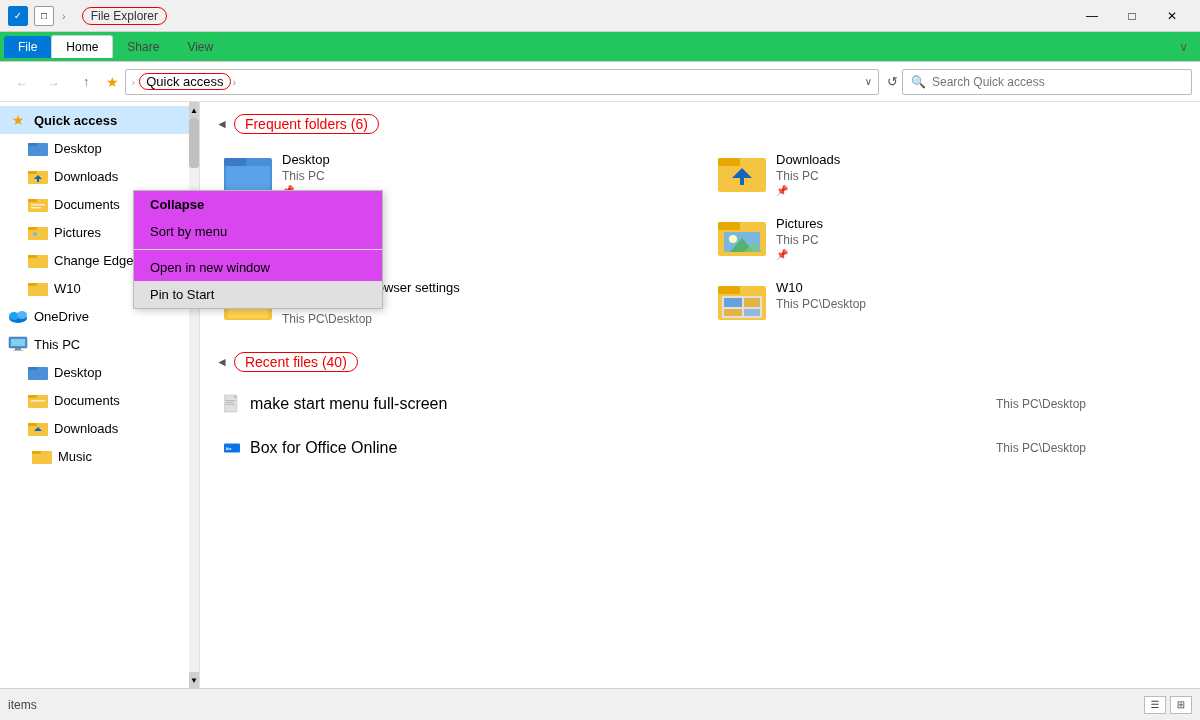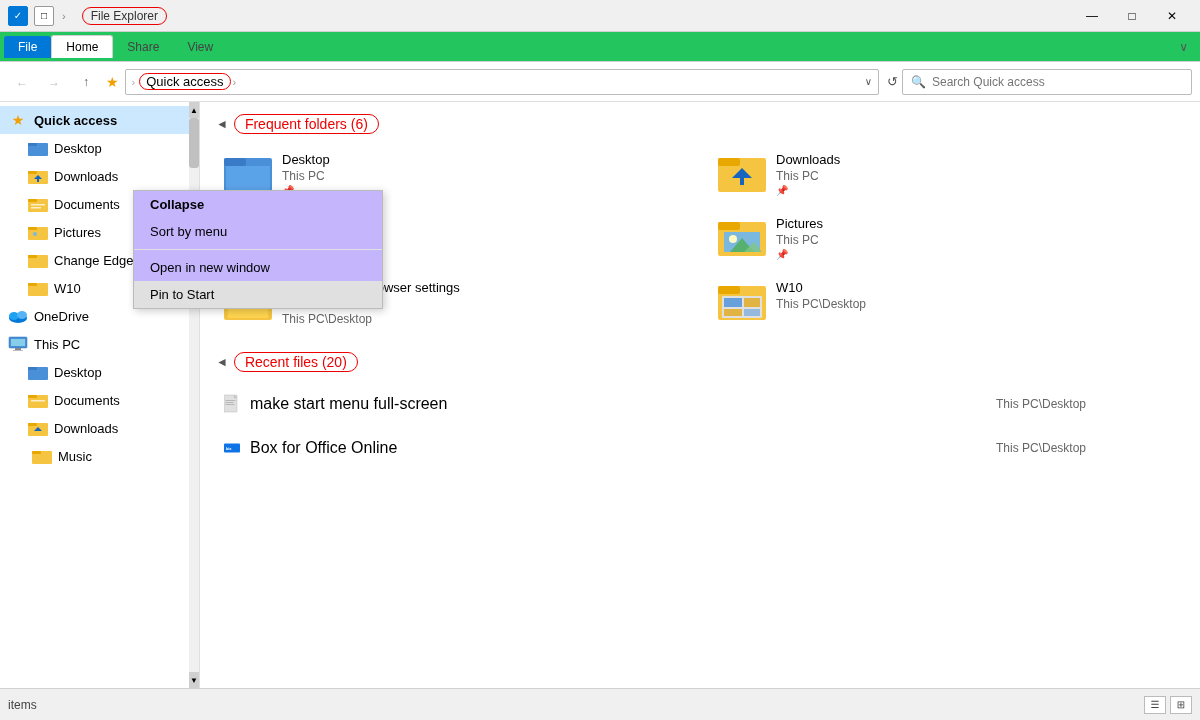--- a/index.html
+++ b/index.html
@@ -42,21 +42,21 @@
     .main { display: flex; flex: 1; overflow: hidden; }
 
     
     .sidebar { width: 200px; background: #fff; border-right: 1px solid #e0e0e0; overflow-y: auto; padding-top: 4px; position: relative; }
     .sidebar-item { display: flex; align-items: center; padding: 3px 8px; cursor: pointer; gap: 6px; height: 28px; }
     .sidebar-item-icon { width: 20px; height: 20px; display: flex; align-items: center; justify-content: center; flex-shrink: 0; }
     .sidebar-item-label { font-size: 13px; color: #000; white-space: nowrap; overflow: hidden; text-overflow: ellipsis; }
     .sidebar-section { font-size: 13px; font-weight: 600; color: #000; }
 
     
-    .context-menu { position: absolute; left: 133px; top: 190px; width: 250px; background: #c4b5fd; border: 1px solid #bbb; box-shadow: 2px 2px 8px rgba(0,0,0,0.2); z-index: 100; }
+    .context-menu { position: absolute; left: 133px; top: 190px; width: 250px; background: #d946ef; border: 1px solid #bbb; box-shadow: 2px 2px 8px rgba(0,0,0,0.2); z-index: 100; }
     .context-menu-item { padding: 6px 16px; cursor: pointer; font-size: 13px; }
     .context-menu-item.bold { font-weight: 700; }
     .context-menu-item.highlighted { background: #e0e0e0; }
     .context-menu-sep { height: 1px; background: #e0e0e0; margin: 4px 0; }
 
     
     .content { flex: 1; background: #fff; overflow-y: auto; padding: 12px 16px; }
 
     
     .section-header { display: flex; align-items: center; gap: 6px; margin-bottom: 12px; }
@@ -398,21 +398,21 @@
         <div class="folder-info">
           <span class="folder-name">W10</span>
           <span class="folder-path">This PC\Desktop</span>
         </div>
       </div>
 
     </div>
 
     <div class="section-header">
       <span class="section-toggle">◄</span>
-      <span class="section-title circled">Recent files (20)</span>
+      <span class="section-title circled">Recent files (40)</span>
     </div>
 
     <div class="recent-list">
 
       <div class="recent-item">
         <div class="recent-icon">
           <svg width="32" height="36" viewBox="0 0 32 36">
             <rect x="0" y="0" width="26" height="34" rx="1" fill="#e0e0e0"></rect>
             <rect x="0" y="0" width="26" height="34" rx="1" fill="none" stroke="#bbb" stroke-width="1"></rect>
             <polygon points="20,0 26,6 20,6" fill="#bbb"></polygon>

